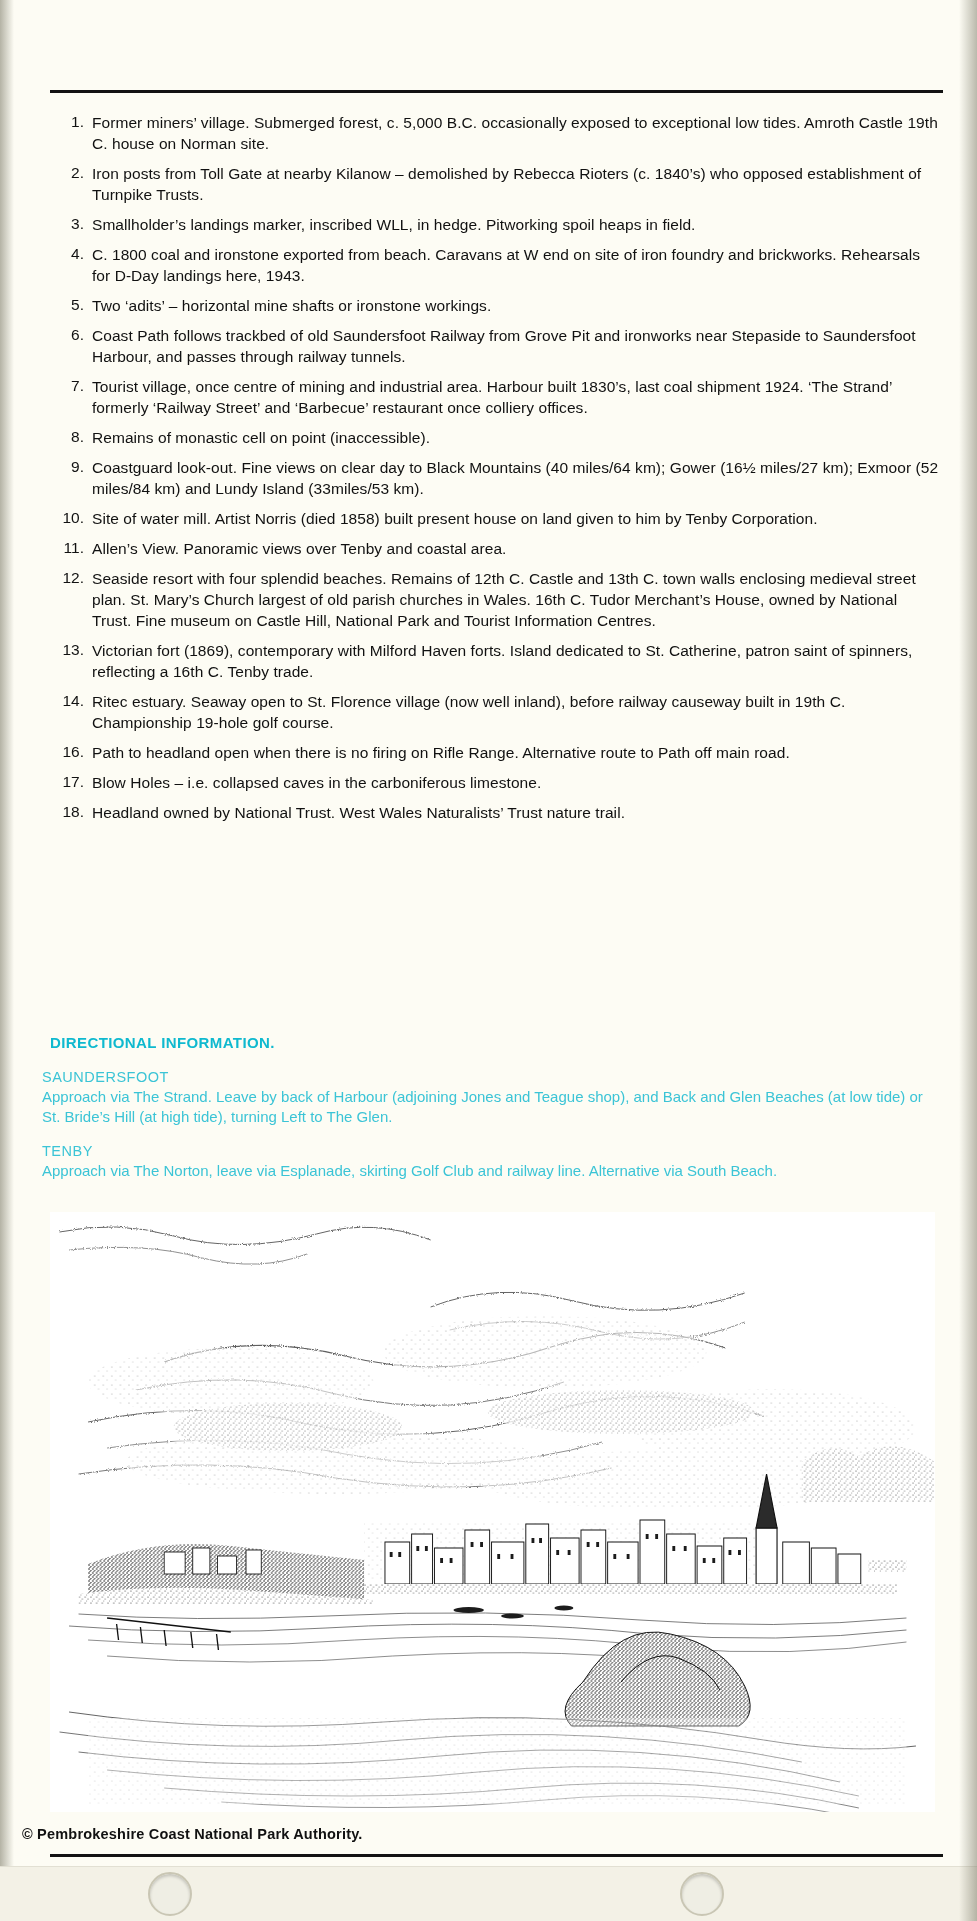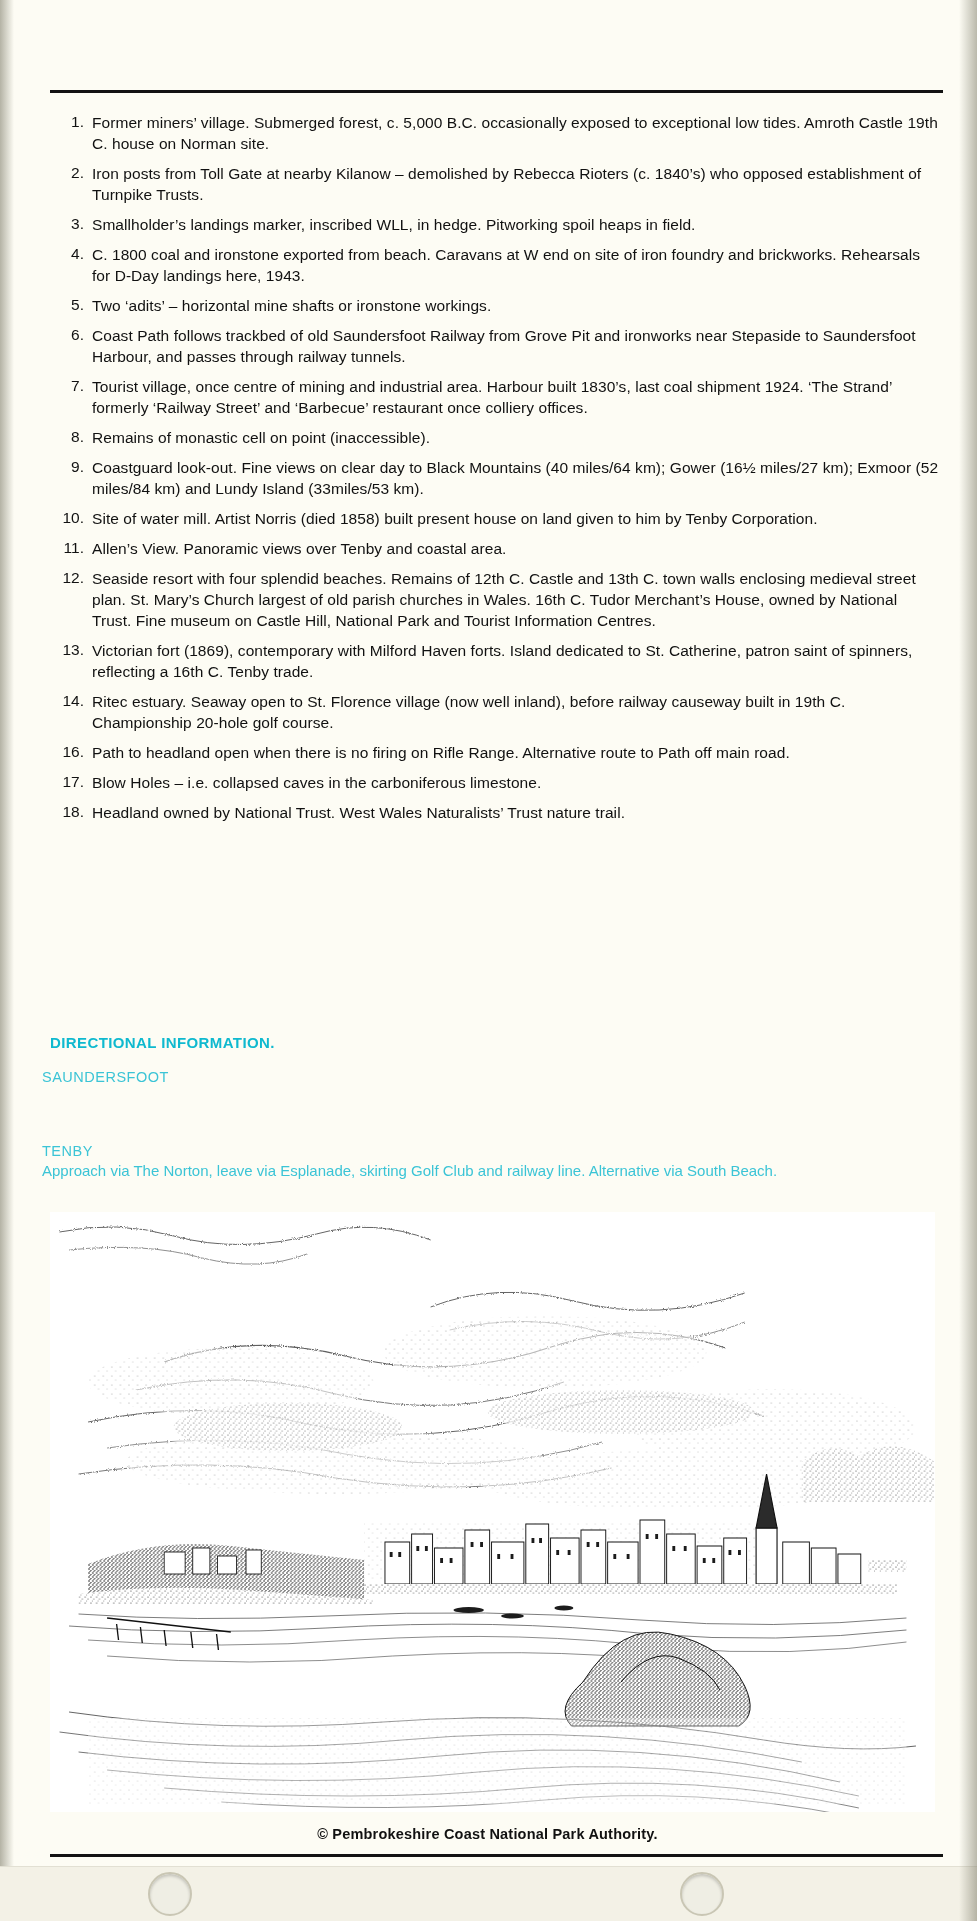--- a/index.html
+++ b/index.html
@@ -116,21 +116,21 @@
     top: 1198px;
     height: 600px;
   }
   .illus svg { display: block; width: 100%; height: 100%; }
 
   .credit {
     position: absolute;
     left: 0;
     right: 0;
     top: 1812px;
-    text-align: center;
+    text-align: left;
     font-size: 14.5px;
     font-weight: bold;
     color: #111;
     letter-spacing: 0.2px;
   }
   .rule-bottom {
     position: absolute;
     left: 28px;
     right: 10px;
     top: 1840px;
@@ -229,21 +229,21 @@
         <div class="txt">Seaside resort with four splendid beaches. Remains of 12th C. Castle and 13th C. town walls enclosing medieval street plan. St. Mary’s Church largest of old parish churches in Wales. 16th C. Tudor Merchant’s House, owned by National Trust. Fine museum on Castle Hill, National Park and Tourist Information Centres.</div>
       </div>
 
       <div class="item">
         <div class="num">13.</div>
         <div class="txt">Victorian fort (1869), contemporary with Milford Haven forts. Island dedicated to St. Catherine, patron saint of spinners, reflecting a 16th C. Tenby trade.</div>
       </div>
 
       <div class="item">
         <div class="num">14.</div>
-        <div class="txt">Ritec estuary. Seaway open to St. Florence village (now well inland), before railway causeway built in 19th C. Championship 20-hole golf course.</div>
+        <div class="txt">Ritec estuary. Seaway open to St. Florence village (now well inland), before railway causeway built in 19th C. Championship 19-hole golf course.</div>
       </div>
 
 
       <div class="item">
         <div class="num">16.</div>
         <div class="txt">Path to headland open when there is no firing on Rifle Range. Alternative route to Path off main road.</div>
       </div>
 
       <div class="item">
         <div class="num">17.</div>
@@ -254,20 +254,21 @@
         <div class="num">18.</div>
         <div class="txt">Headland owned by National Trust. West Wales Naturalists’ Trust nature trail.</div>
       </div>
 
     </div>
 
     <div class="dir-head">DIRECTIONAL INFORMATION.</div>
 
     <div class="dir-block b1">
       <div class="dir-title">SAUNDERSFOOT</div>
+      <div class="dir-body">Approach via The Strand. Leave by back of Harbour (adjoining Jones and Teague shop), and Back and Glen Beaches (at low tide) or St. Bride’s Hill (at high tide), turning Left to The Glen.</div>
     </div>
 
     <div class="dir-block b2">
       <div class="dir-title">TENBY</div>
       <div class="dir-body">Approach via The Norton, leave via Esplanade, skirting Golf Club and railway line. Alternative via South Beach.</div>
     </div>
 
     <div class="illus">
       <svg viewBox="0 0 930 600" preserveAspectRatio="none" aria-hidden="true">
         <defs>

